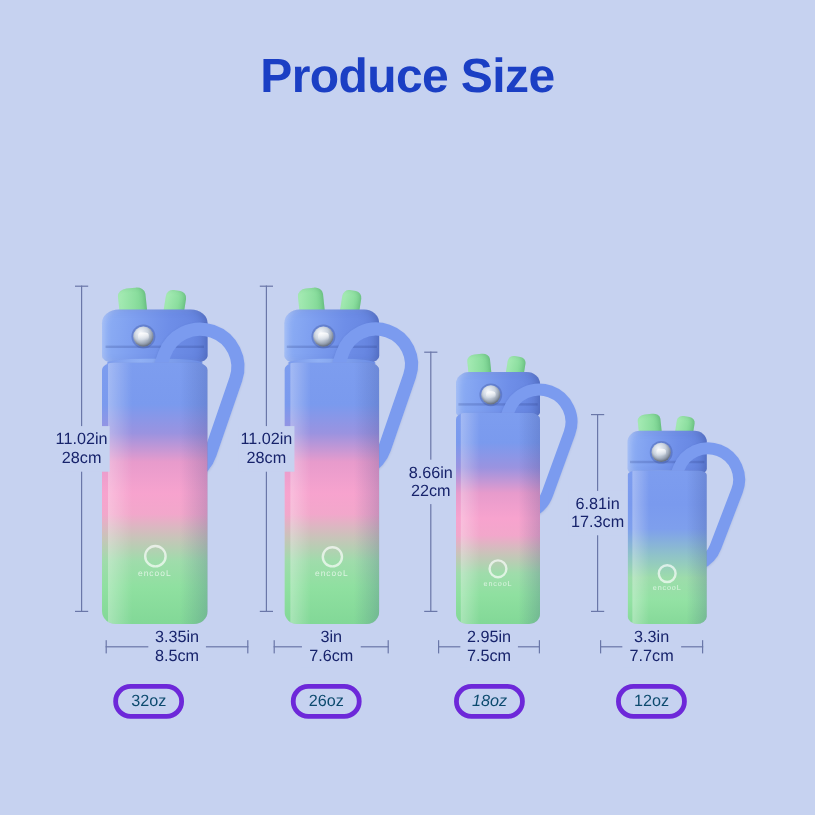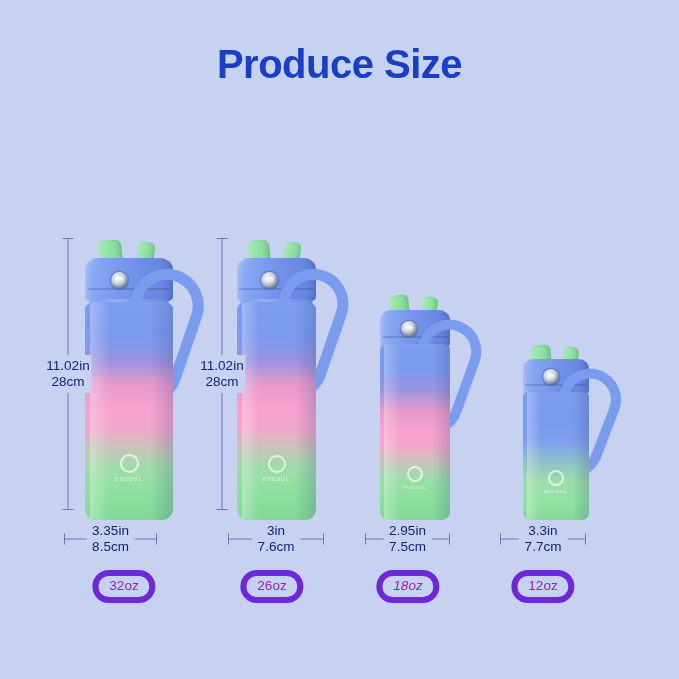--- a/index.html
+++ b/index.html
@@ -248,23 +248,23 @@
     text-align: center;
     color: #17236b;
     font-size: 13.5px;
     line-height: 1.18;
     white-space: nowrap;
   }
 
   .capacity-badge {
     position: absolute;
     transform: translateX(-50%);
-    border: 6px solid #6d28d9;
+    border: 4px solid #6d28d9;
     border-radius: 999px;
-    color: #a21caf;
+    color: #0c4a6e;
     font-size: 13.5px;
     padding: 3px 11px 4px;
     line-height: 1;
     background: transparent;
   }
 </style>
 </head>
 <body>
 
 <div class="page-title">Produce Size</div>
@@ -307,21 +307,21 @@
   <div class="dim-v" style="left:42px; top:238px; width:52px; height:272px;">
     <div class="line"></div>
     <div class="tick top"></div>
     <div class="tick bottom"></div>
     <div class="label">
       <div>11.02in</div>
       <div>28cm</div>
     </div>
   </div>
 
-  <div class="dim-h" style="left:64px; top:532px; width:93px;">
+  <div class="dim-h" style="left:88px; top:532px; width:119px;">
     <div class="line"></div>
     <div class="tick left"></div>
     <div class="tick right"></div>
     <div class="label">
       <div>3.35in</div>
       <div>8.5cm</div>
     </div>
   </div>
 
   <div class="capacity-badge" style="left:124px; top:570px;">32oz</div>
@@ -405,20 +405,29 @@
         <div class="body-shade"></div>
       </div>
 
       <div class="logo" style="bottom:30px;">
         <div class="logo-mark" style="width:12px; height:12px; border-width:2px;"></div>
         <div class="logo-text" style="font-size:6px; margin-top:2px;">encooL</div>
       </div>
     </div>
   </div>
 
+  <div class="dim-v" style="left:333px; top:293px; width:52px; height:217px;">
+    <div class="line"></div>
+    <div class="tick top"></div>
+    <div class="tick bottom"></div>
+    <div class="label">
+      <div>8.66in</div>
+      <div>22cm</div>
+    </div>
+  </div>
 
   <div class="dim-h" style="left:365px; top:532px; width:85px;text-decoration:underline;">
     <div class="line"></div>
     <div class="tick left"></div>
     <div class="tick right"></div>
     <div class="label">
       <div>2.95in</div>
       <div>7.5cm</div>
     </div>
   </div>
@@ -449,20 +458,29 @@
         <div class="body-shade"></div>
       </div>
 
       <div class="logo" style="bottom:26px;">
         <div class="logo-mark" style="width:12px; height:12px; border-width:2px;"></div>
         <div class="logo-text" style="font-size:6px; margin-top:2px;">encooL</div>
       </div>
     </div>
   </div>
 
+  <div class="dim-v" style="left:472px; top:345px; width:52px; height:165px;">
+    <div class="line"></div>
+    <div class="tick top"></div>
+    <div class="tick bottom"></div>
+    <div class="label">
+      <div>6.81in</div>
+      <div>17.3cm</div>
+    </div>
+  </div>
 
   <div class="dim-h" style="left:500px; top:532px; width:86px;">
     <div class="line"></div>
     <div class="tick left"></div>
     <div class="tick right"></div>
     <div class="label">
       <div>3.3in</div>
       <div>7.7cm</div>
     </div>
   </div>

